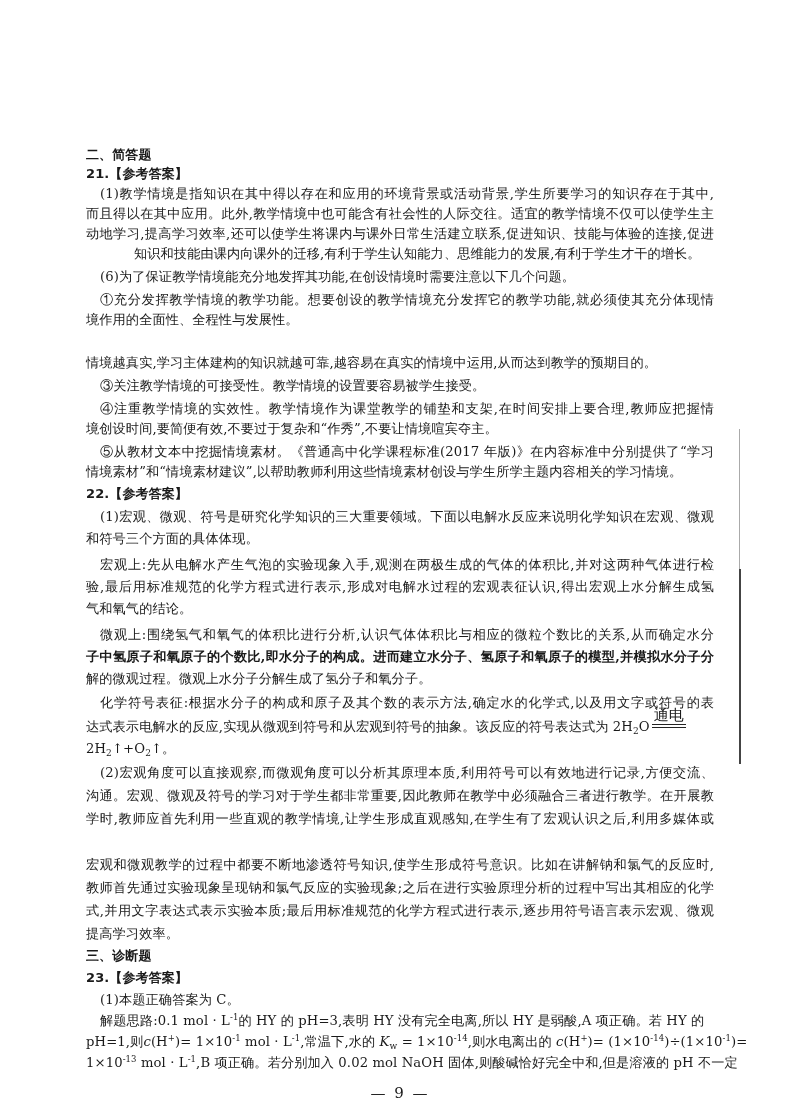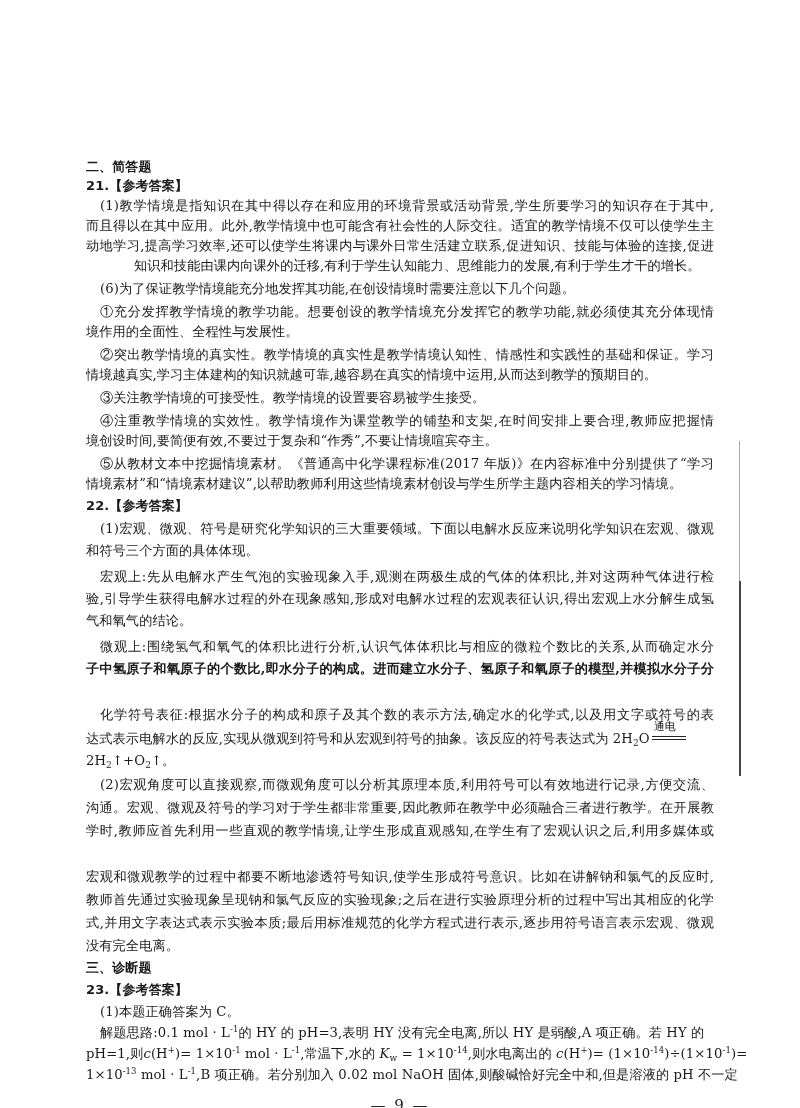--- a/index.html
+++ b/index.html
@@ -1,29 +1,29 @@
 <!DOCTYPE html>
 <html><head>
   <meta charset="utf-8">
   <style>
     html, body { margin:0; padding:0; }
     body { width:800px; height:1108px; background:#ffffff; position:relative; overflow:hidden;
            font-family:"DejaVu Serif", "Liberation Serif", serif; color:#1a1a1a; }
-    .page { position:absolute; left:0; top:16px; width:800px; height:908px; }
+    .page { position:absolute; left:0; top:4px; width:800px; height:908px; }
     .ln { position:absolute; left:86px; width:628px; font-size:13.2px; line-height:18px; white-space:nowrap;
           text-align:justify; text-align-last:justify; overflow:visible; letter-spacing:0.1px; }
     .ln.last { text-align-last:left; }
     .ind { left:100px; width:614px; }
     .head { font-family:"DejaVu Sans", "Liberation Sans", sans-serif; font-weight:bold; font-size:13px;
             text-align-last:left; }
     .sub { font-size:9px; vertical-align:-3px; line-height:0; }
     .sup { font-size:8.5px; vertical-align:5px; line-height:0; }
     .ital { font-style:italic; }
     .cond { display:inline-block; position:relative; width:34px; height:14px; vertical-align:-2px; margin-left:2px; }
-    .cond .lbl { position:absolute; left:2px; top:-9px; font-size:11px; line-height:10px; }
+    .cond .lbl { position:absolute; left:2px; top:-9px; font-size:15px; line-height:10px; }
     .cond .bar1 { position:absolute; left:0; right:0; top:5px; border-top:1px solid #222; }
     .cond .bar2 { position:absolute; left:0; right:0; top:8px; border-top:1px solid #222; }
     .pagenum { position:absolute; left:0; width:800px; top:1048px; text-align:center; font-size:15px;
                font-family:"DejaVu Serif", serif; letter-spacing:2px; }
     .scanline { position:absolute; left:739px; width:2px; background:#444; }
   </style>
 </head>
 <body>
 
 <div class="page">
@@ -34,59 +34,59 @@
   <div class="ln ind" style="top:181px;">(1)教学情境是指知识在其中得以存在和应用的环境背景或活动背景,学生所要学习的知识存在于其中,</div>
   <div class="ln" style="top:201px;">而且得以在其中应用。此外,教学情境中也可能含有社会性的人际交往。适宜的教学情境不仅可以使学生主</div>
   <div class="ln" style="top:221px;">动地学习,提高学习效率,还可以使学生将课内与课外日常生活建立联系,促进知识、技能与体验的连接,促进</div>
   <div class="ln last" style="top:241px;margin-left:48px;">知识和技能由课内向课外的迁移,有利于学生认知能力、思维能力的发展,有利于学生才干的增长。</div>
 
   <div class="ln ind last" style="top:264px;">(6)为了保证教学情境能充分地发挥其功能,在创设情境时需要注意以下几个问题。</div>
 
   <div class="ln ind" style="top:287px;">①充分发挥教学情境的教学功能。想要创设的教学情境充分发挥它的教学功能,就必须使其充分体现情</div>
   <div class="ln last" style="top:307px;">境作用的全面性、全程性与发展性。</div>
 
-  <div class="ln ind" style="top:330px;">②突出教学情境的真实性。教学情境的真实性是教学情境认知性、情感性和实践性的基础和保证。学习</div>
   <div class="ln last" style="top:350px;">情境越真实,学习主体建构的知识就越可靠,越容易在真实的情境中运用,从而达到教学的预期目的。</div>
 
   <div class="ln ind last" style="top:373px;">③关注教学情境的可接受性。教学情境的设置要容易被学生接受。</div>
 
   <div class="ln ind" style="top:396px;">④注重教学情境的实效性。教学情境作为课堂教学的铺垫和支架,在时间安排上要合理,教师应把握情</div>
   <div class="ln last" style="top:416px;">境创设时间,要简便有效,不要过于复杂和“作秀”,不要让情境喧宾夺主。</div>
 
   <div class="ln ind" style="top:439px;">⑤从教材文本中挖掘情境素材。《普通高中化学课程标准(2017 年版)》在内容标准中分别提供了“学习</div>
   <div class="ln last" style="top:459px;">情境素材”和“情境素材建议”,以帮助教师利用这些情境素材创设与学生所学主题内容相关的学习情境。</div>
 
   <div class="ln head" style="top:481px;">22.【参考答案】</div>
 
   <div class="ln ind" style="top:504px;">(1)宏观、微观、符号是研究化学知识的三大重要领域。下面以电解水反应来说明化学知识在宏观、微观</div>
   <div class="ln last" style="top:526px;">和符号三个方面的具体体现。</div>
 
   <div class="ln ind" style="top:552px;">宏观上:先从电解水产生气泡的实验现象入手,观测在两极生成的气体的体积比,并对这两种气体进行检</div>
-  <div class="ln" style="top:574px;">验,引导学生获得电解水过程的外在现象感知,形成对电解水过程的宏观表征认识,得出宏观上水分解生成氢</div>
+  <div class="ln" style="top:574px;">验,最后用标准规范的化学方程式进行表示,形成对电解水过程的宏观表征认识,得出宏观上水分解生成氢</div>
   <div class="ln last" style="top:596px;">气和氧气的结论。</div>
 
   <div class="ln ind" style="top:622px;">微观上:围绕氢气和氧气的体积比进行分析,认识气体体积比与相应的微粒个数比的关系,从而确定水分</div>
   <div class="ln" style="top:644px;font-weight:bold;">子中氢原子和氧原子的个数比,即水分子的构成。进而建立水分子、氢原子和氧原子的模型,并模拟水分子分</div>
+  <div class="ln last" style="top:666px;">解的微观过程。微观上水分子分解生成了氢分子和氧分子。</div>
 
   <div class="ln ind" style="top:690px;">化学符号表征:根据水分子的构成和原子及其个数的表示方法,确定水的化学式,以及用文字或符号的表</div>
   <div class="ln last" style="top:714px; width:640px; text-align:left;">
     <span>达式表示电解水的反应,实现从微观到符号和从宏观到符号的抽象。该反应的符号表达式为</span>
     <span><span>2H</span><span class="sub">2</span><span>O</span></span><span class="cond"><span class="lbl">通电</span><span class="bar1"></span><span class="bar2"></span></span>
   </div>
   <div class="ln last" style="top:736px;">
     <span>2H</span><span class="sub">2</span><span>↑</span><span>+O</span><span class="sub">2</span><span>↑。</span>
   </div>
 
   <div class="ln ind" style="top:760px;">(2)宏观角度可以直接观察,而微观角度可以分析其原理本质,利用符号可以有效地进行记录,方便交流、</div>
   <div class="ln" style="top:783px;">沟通。宏观、微观及符号的学习对于学生都非常重要,因此教师在教学中必须融合三者进行教学。在开展教</div>
   <div class="ln" style="top:806px;">学时,教师应首先利用一些直观的教学情境,让学生形成直观感知,在学生有了宏观认识之后,利用多媒体或</div>
   <div class="ln" style="top:852px;">宏观和微观教学的过程中都要不断地渗透符号知识,使学生形成符号意识。比如在讲解钠和氯气的反应时,</div>
   <div class="ln" style="top:875px;">教师首先通过实验现象呈现钠和氯气反应的实验现象;之后在进行实验原理分析的过程中写出其相应的化学</div>
   <div class="ln" style="top:898px;">式,并用文字表达式表示实验本质;最后用标准规范的化学方程式进行表示,逐步用符号语言表示宏观、微观</div>
-  <div class="ln last" style="top:921px;">没有完全电离。</div>
+  <div class="ln last" style="top:921px;">提高学习效率。</div>
 
   <div class="ln head" style="top:943px;">三、诊断题</div>
   <div class="ln head" style="top:965px;">23.【参考答案】</div>
 
   <div class="ln ind last" style="top:987px;">(1)本题正确答案为 C。</div>
 
   <div class="ln ind last" style="top:1008px; text-align:left;">
     <span>解题思路:0.1 mol · L</span><span class="sup">-1</span><span>的 HY 的 pH=3,表明 HY 没有完全电离,所以 HY 是弱酸,A 项正确。若 HY 的</span>
   </div>
   <div class="ln last" style="top:1029px; text-align:center; width:640px;">

